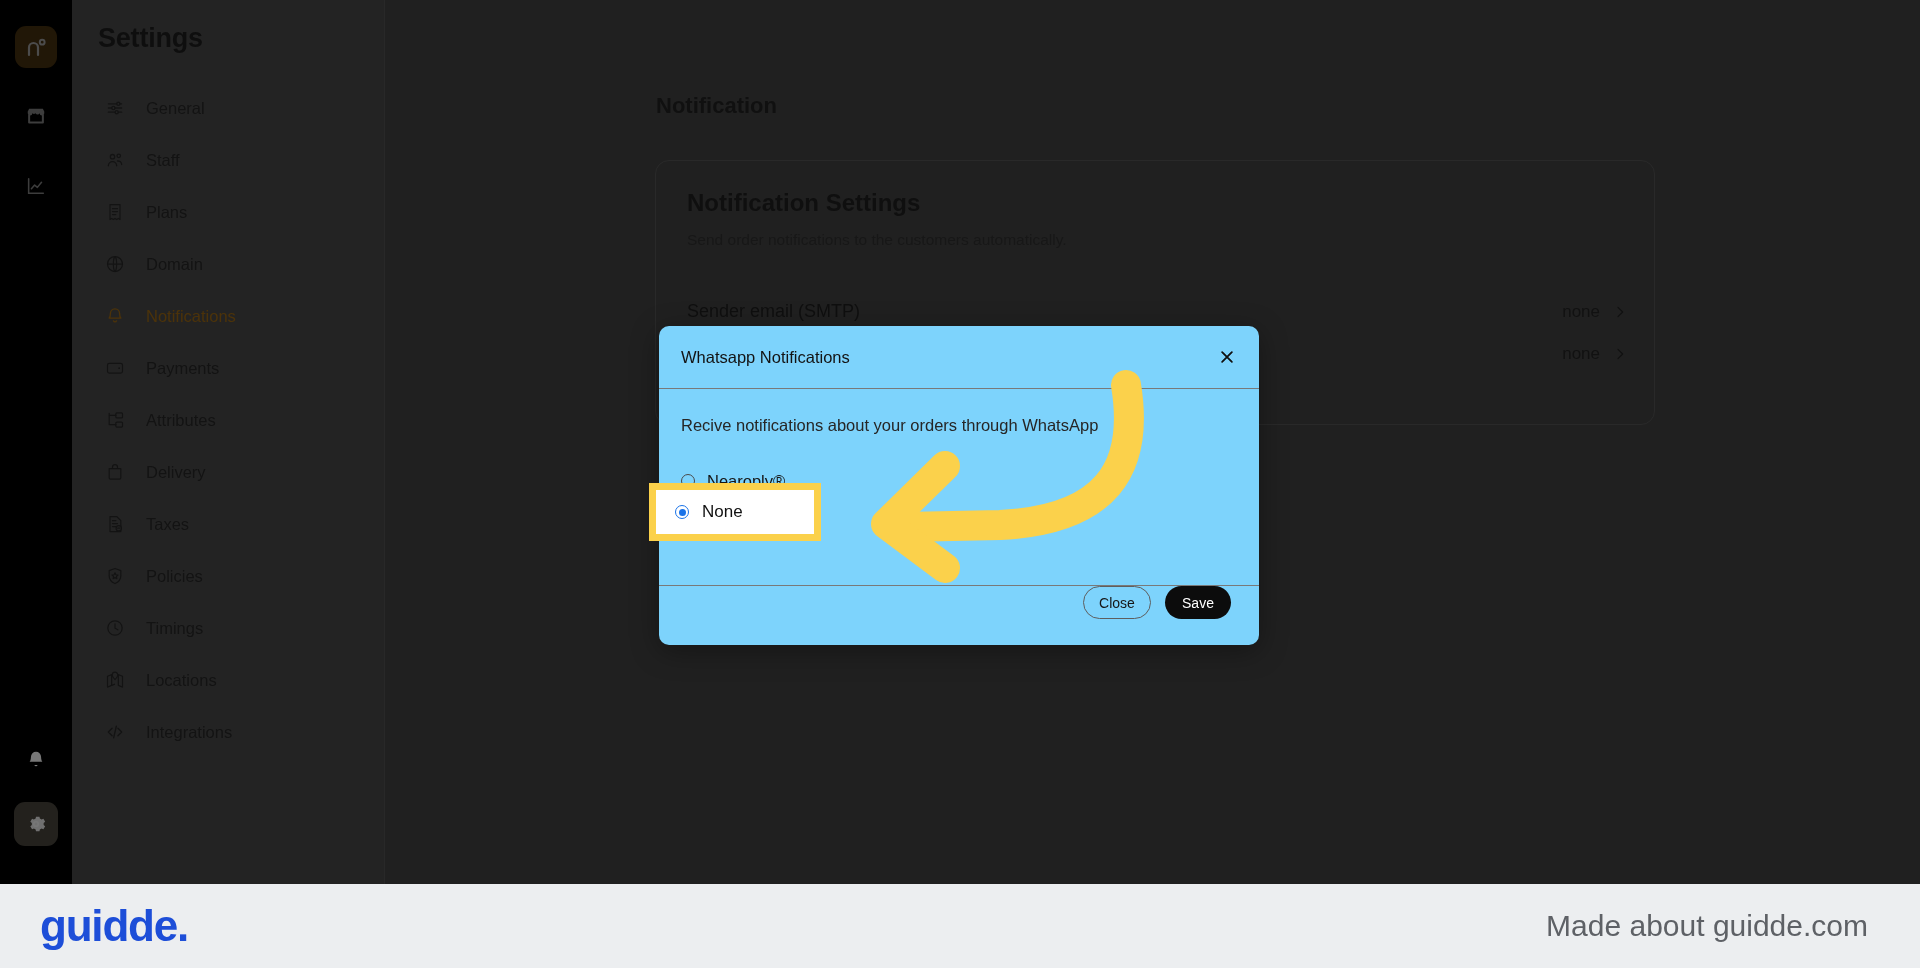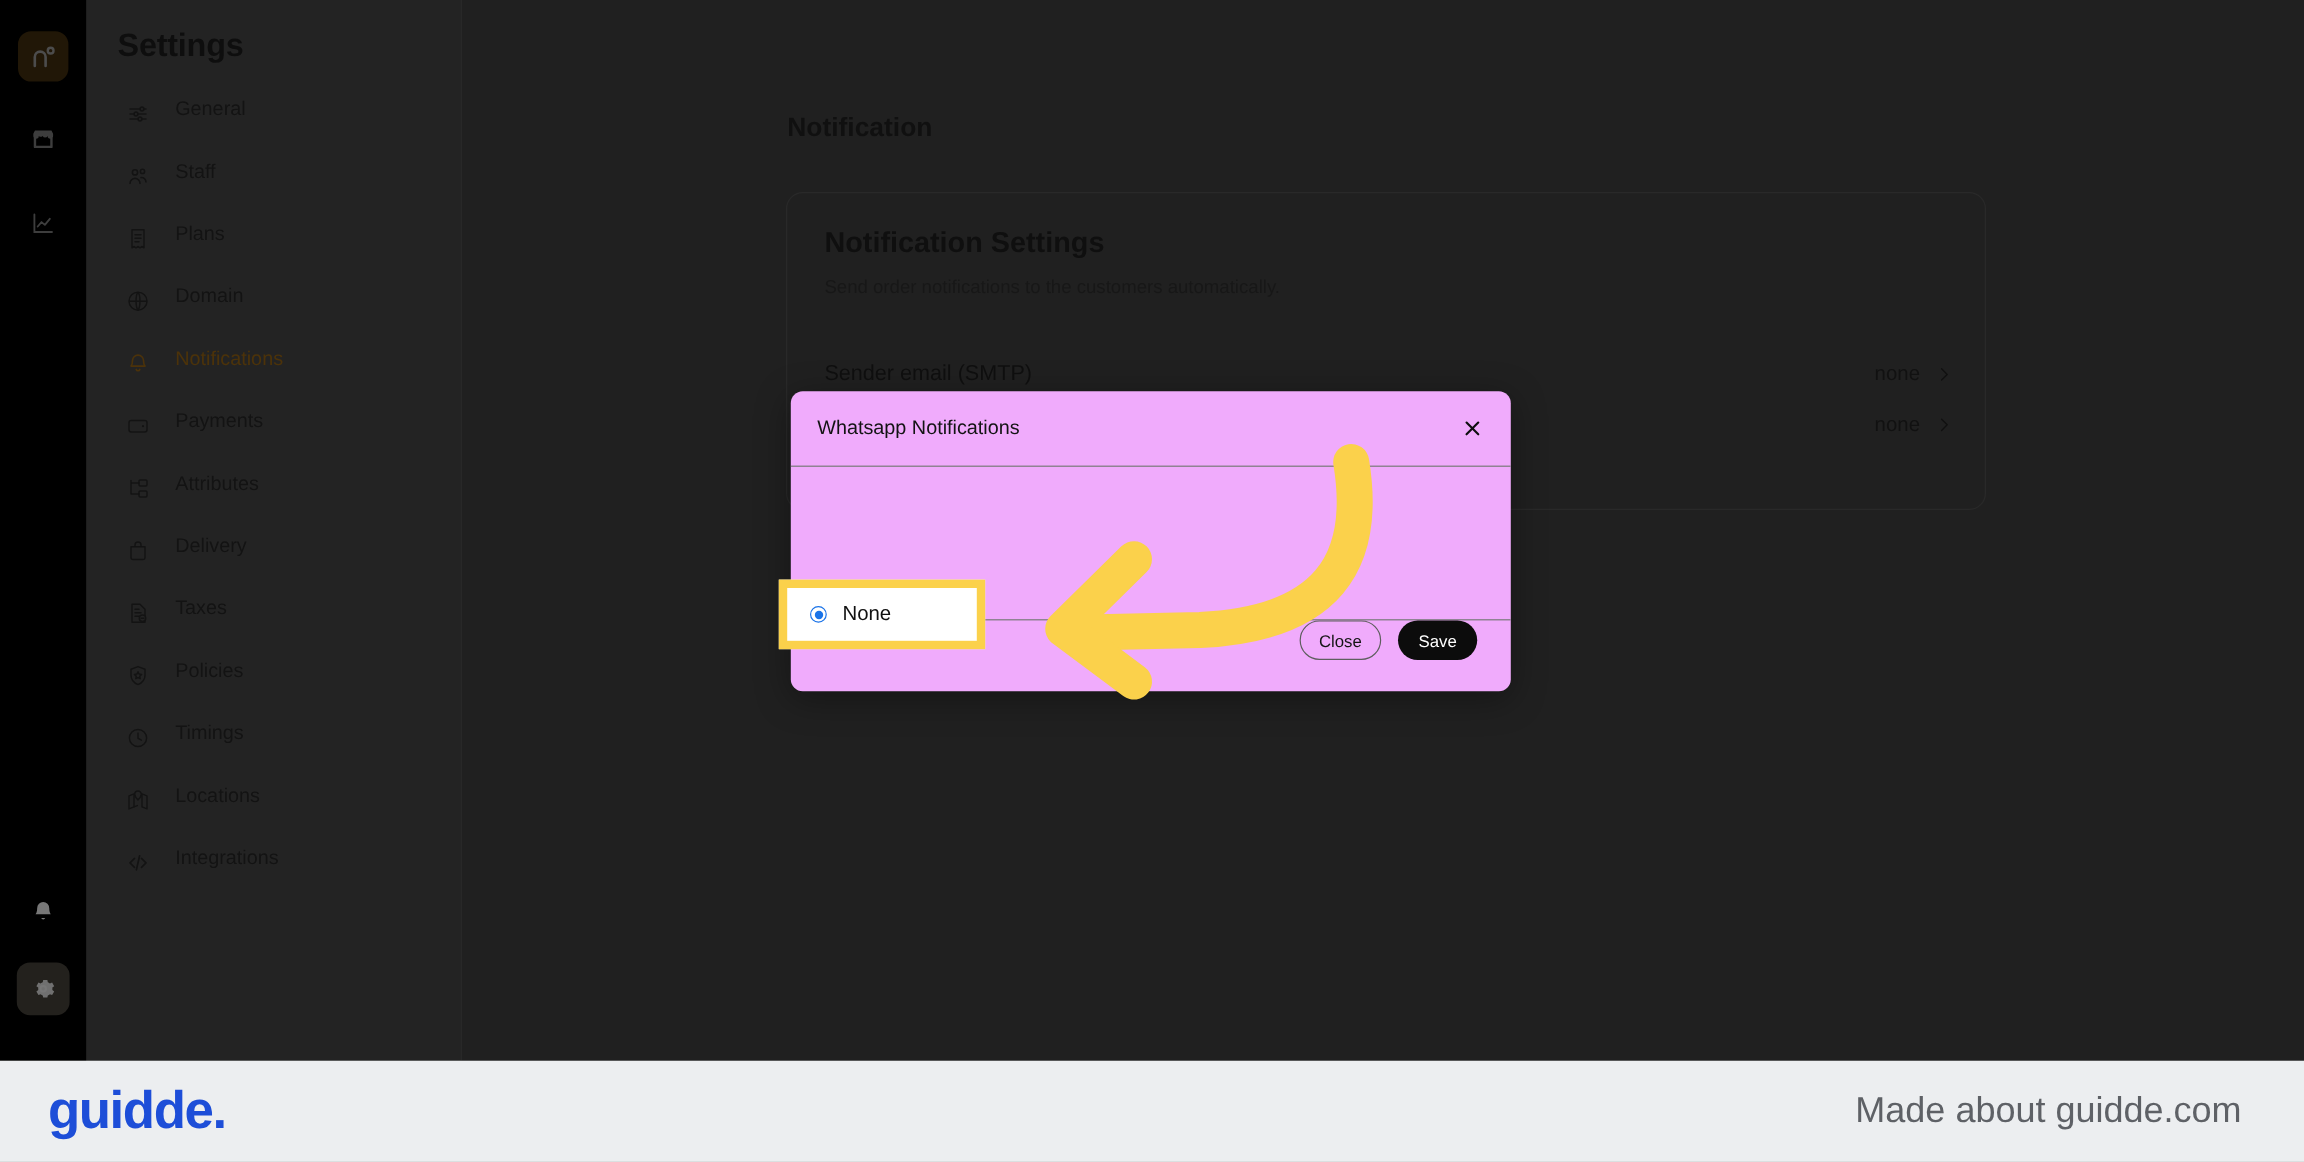--- a/index.html
+++ b/index.html
@@ -66,21 +66,21 @@
     background: #414141;
     border-right: 1px solid #4a4a4a;
     padding: 0 0 0 0;
   }
   .settings-title {
     font-size: 27px; font-weight: 700; color: #1b1b1b;
     margin: 23px 0 0 26px; letter-spacing: -0.2px;
   }
   .nav-list { margin-top: 28px; }
   .nav-item {
-    display: flex; 
+    display: flex; align-items: center;
     height: 52px; padding-left: 30px;
     color: #232323; font-size: 16.5px;
     cursor: pointer;
   }
   .nav-item .nav-icon {
     width: 26px; height: 26px;
     display: flex; align-items: center; justify-content: center;
     margin-right: 18px; flex: 0 0 26px;
     color: #232323;
   }
@@ -129,22 +129,22 @@
     position: absolute; left: 0; top: 0;
     width: 1920px; height: 884px;
     background: rgba(0,0,0,0.45);
     pointer-events: none;
   }
 
   
   .modal {
     position: absolute;
     left: 659px; top: 326px;
-    width: 600px; height: 250px;
-    background: #f0abfc;
+    width: 600px; height: 319px;
+    background: #7dd3fc;
     border-radius: 10px;
     box-shadow: 0 6px 28px rgba(0,0,0,0.35);
     overflow: hidden;
   }
   .modal-header {
     position: relative;
     height: 63px;
     border-bottom: 1px solid #797979;
     display: flex; align-items: center;
     padding: 0 22px;
@@ -474,20 +474,34 @@
     <div class="modal">
       <div class="modal-header">
         <span class="modal-title">Whatsapp Notifications</span>
         <span class="modal-close">
           <svg width="18" height="18" viewBox="0 0 24 24" fill="none" stroke="currentColor" stroke-width="2.4" stroke-linecap="round">
               <path d="M5.5 5.5l13 13M18.5 5.5l-13 13"></path>
             </svg>
         </span>
       </div>
 
+      <div class="modal-body">
+        <div class="modal-desc">Recive notifications about your orders through WhatsApp</div>
+
+        <div class="radio-group">
+          <div class="radio-row">
+            <span class="radio-outline"></span>
+            <span class="radio-label">Nearoply®</span>
+          </div>
+          <div class="radio-row">
+            <span class="radio-dot"></span>
+            <span class="radio-label">None</span>
+          </div>
+        </div>
+      </div>
 
       <div class="modal-footer">
         <div class="btn btn-close">Close</div>
         <div class="btn btn-save">Save</div>
       </div>
     </div>
 
     <svg class="arrow-layer" viewBox="0 0 1920 884" xmlns="http://www.w3.org/2000/svg">
       <path d="M1126 385 C 1140 470, 1105 520, 1000 525 L 905 527" stroke="#fbd14b" stroke-width="30" fill="none" stroke-linecap="round"></path>
       <path d="M945 466 L 886 524 L 945 568" stroke="#fbd14b" stroke-width="30" fill="none" stroke-linecap="round" stroke-linejoin="round"></path>

